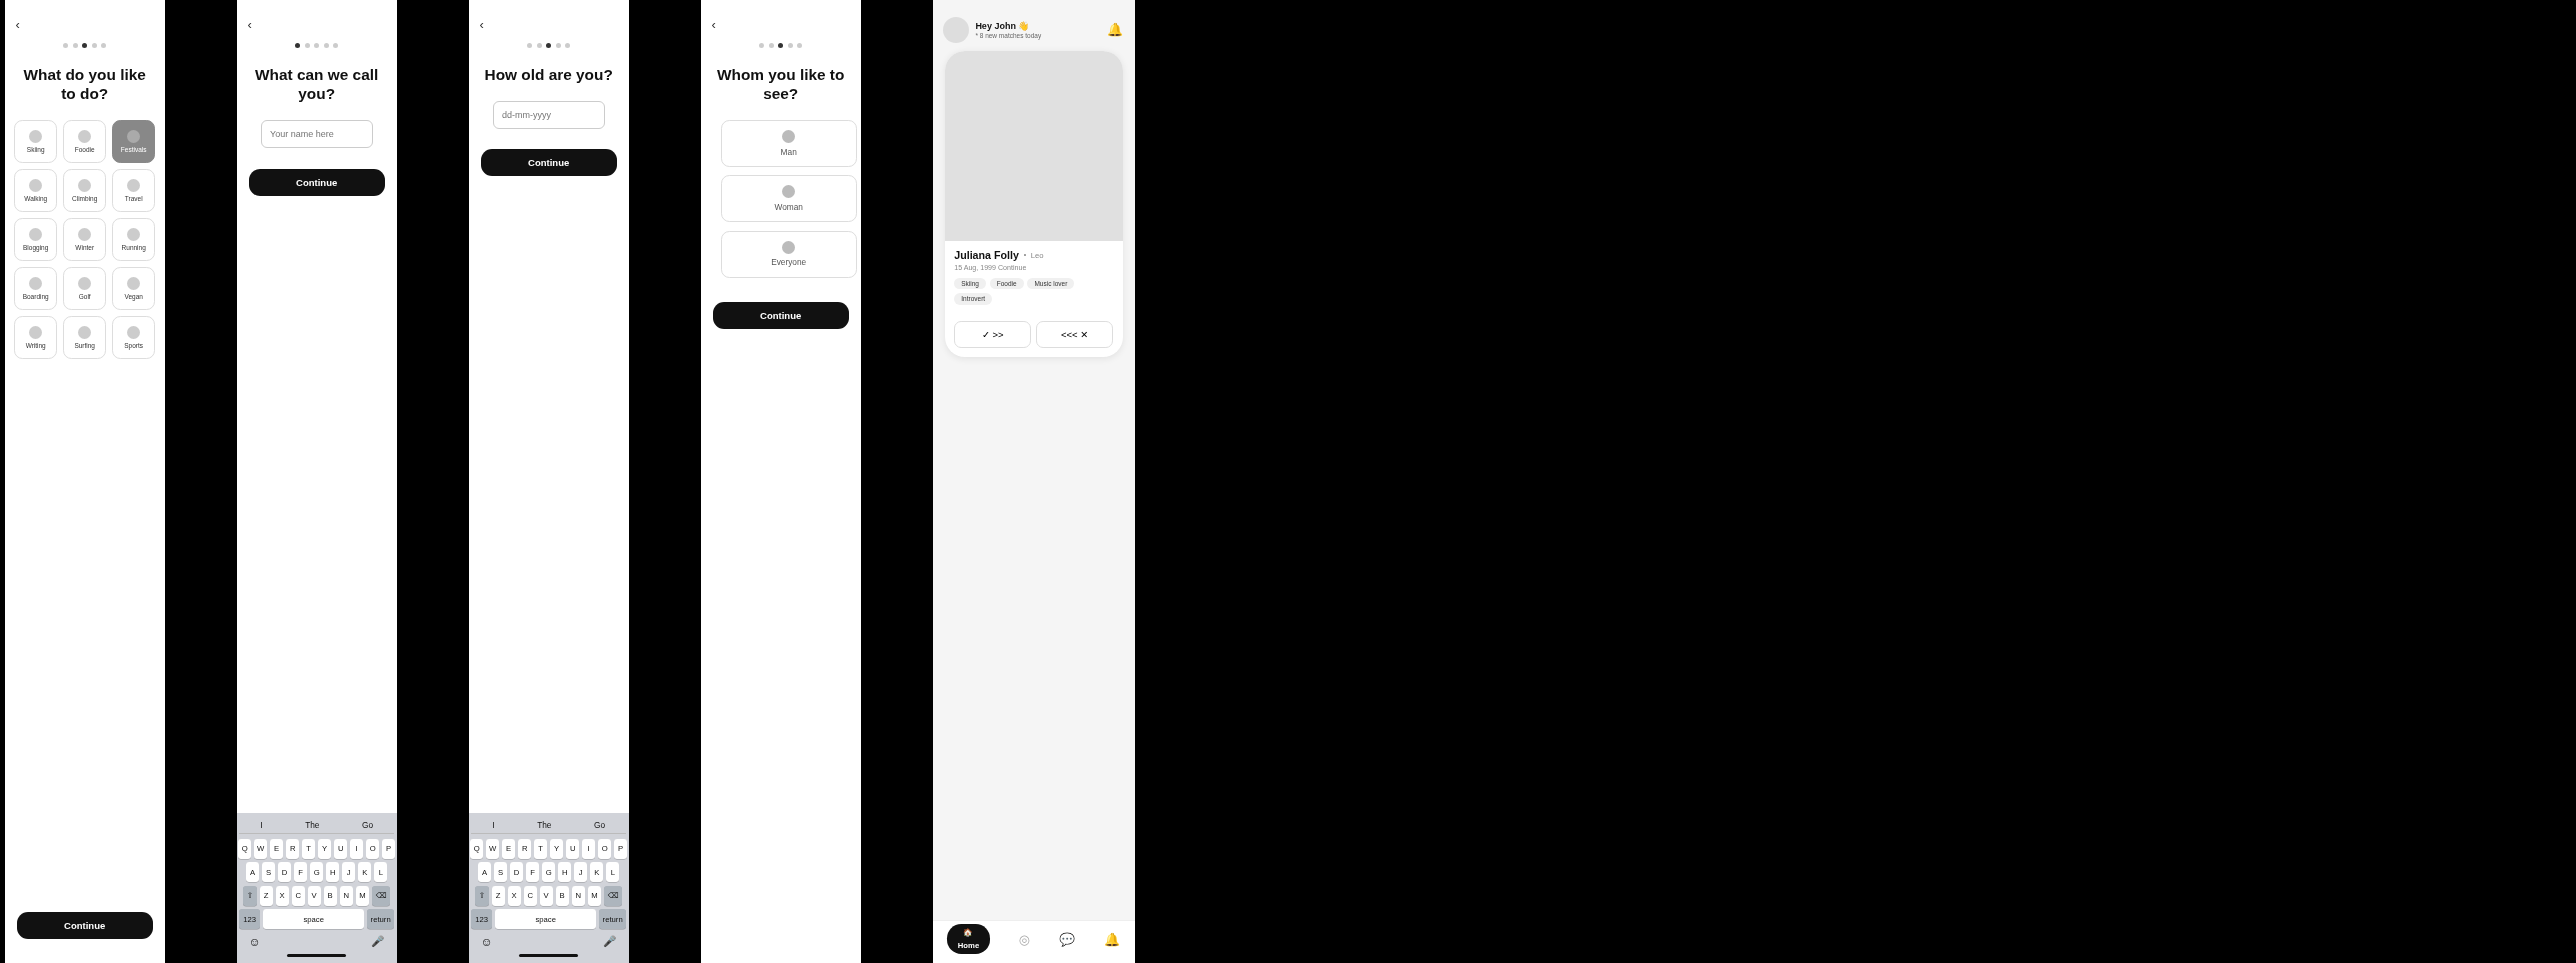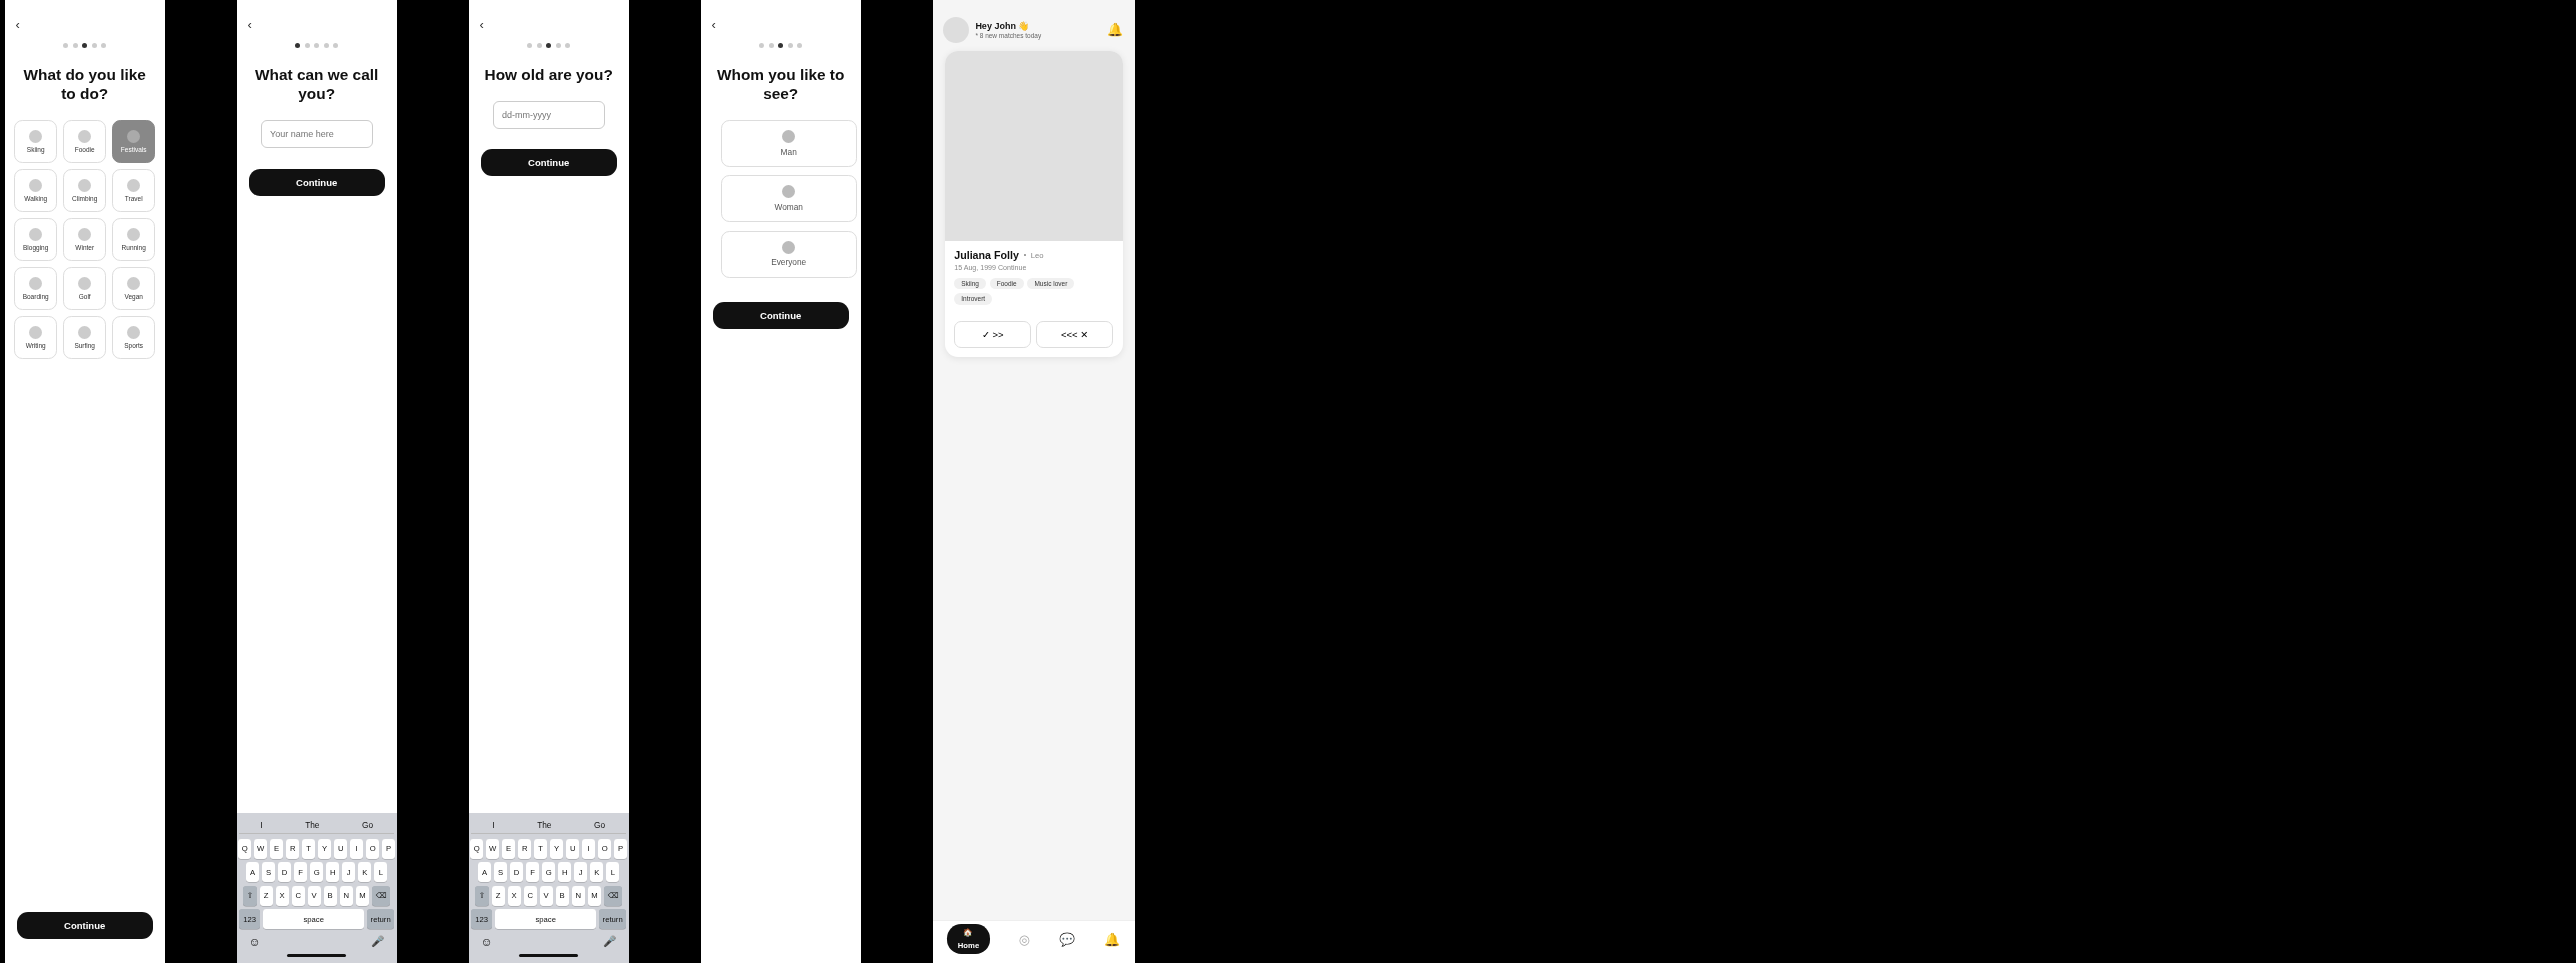--- a/index.html
+++ b/index.html
@@ -269,21 +269,21 @@
       color: #666;
       margin-top: 1.2px;
     }
     .bell-icon {
       font-size: 13px;
       color: #111;
     }
     .match-card {
       width: 178px;
       background: #fff;
-      border-radius: 13px;
+      border-radius: 20px;
       overflow: hidden;
       box-shadow: 0 1.2px 7.1px rgba(0,0,0,0.08);
       margin: 0 10.7px;
     }
     .match-photo {
       width: 100%;
       height: 190px;
       background: #e0e0e0;
     }
     .match-info {

